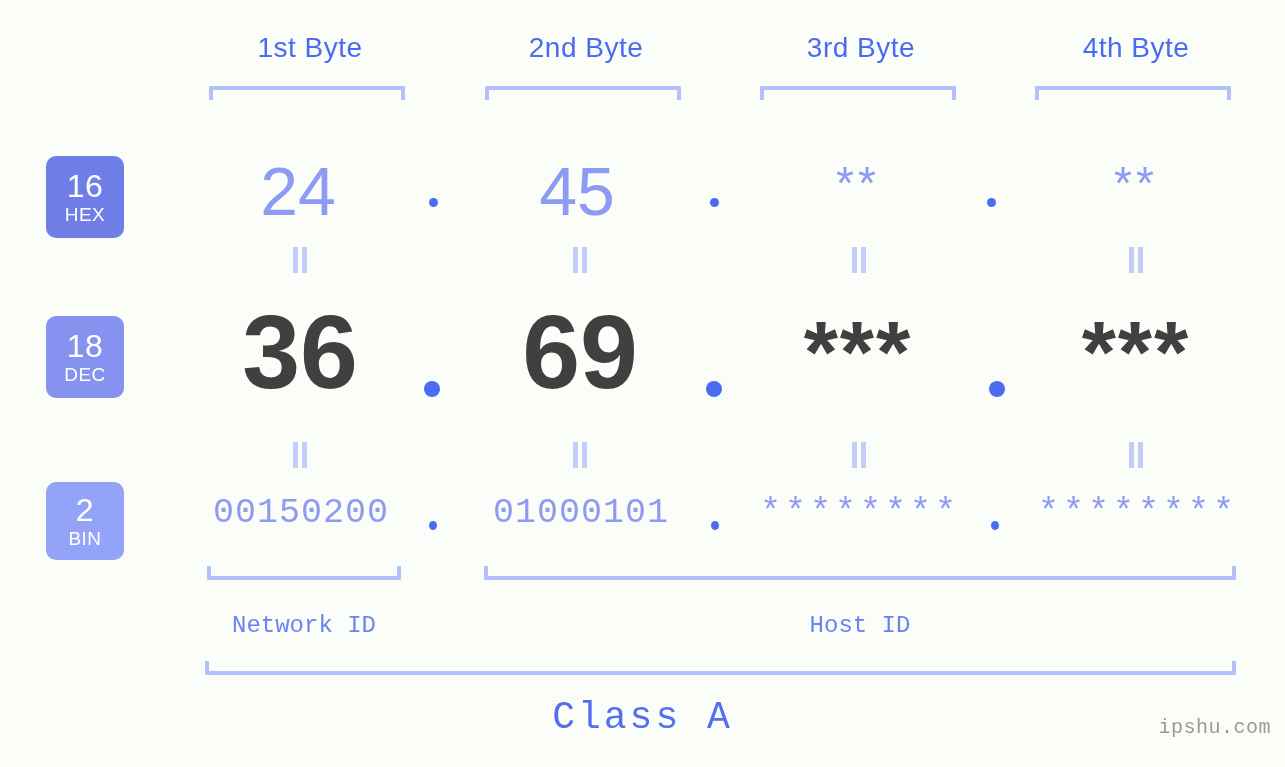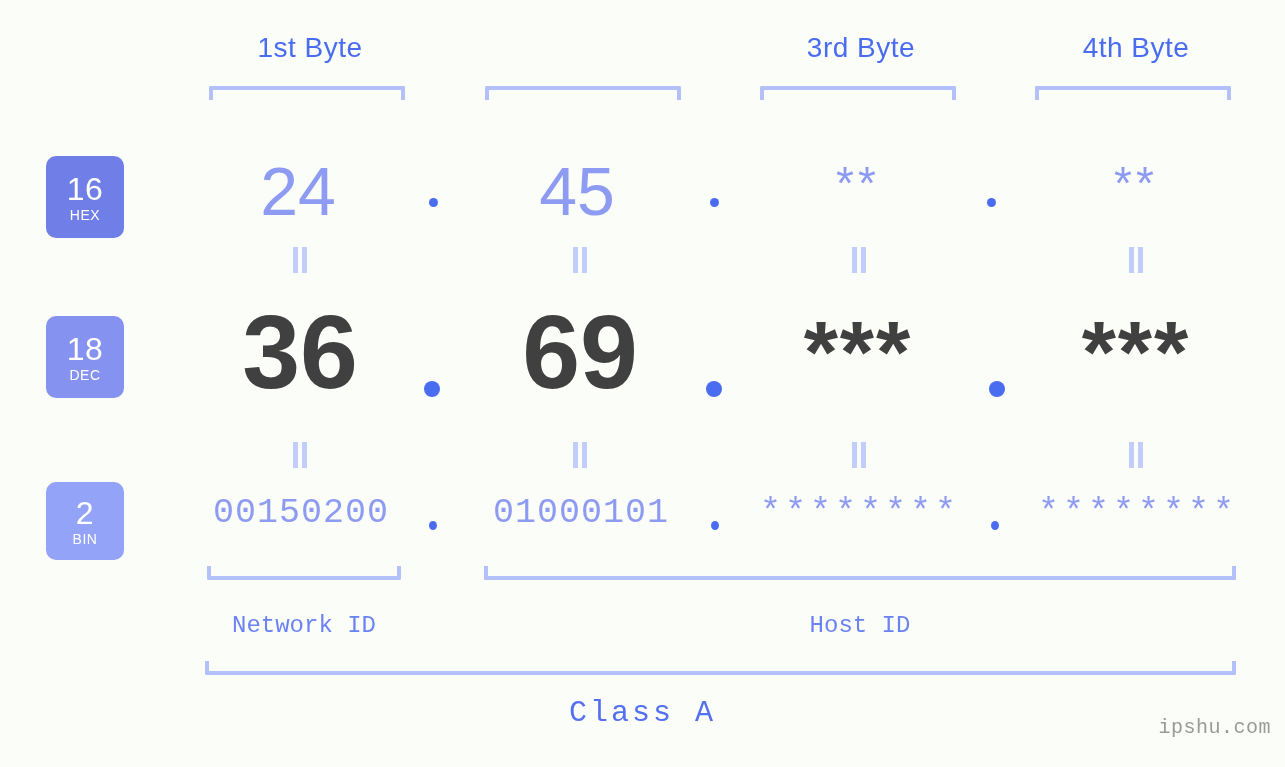--- a/index.html
+++ b/index.html
@@ -64,21 +64,21 @@
     justify-content: center;
     line-height: 1;
   }
   .badge .num {
     font-size: 32px;
     font-weight: 400;
     letter-spacing: 0.5px;
     text-align: center;
   }
   .badge .nm {
-    font-size: 14px;
+    font-size: 19px;
     font-weight: 400;
     letter-spacing: 0.5px;
     margin-top: 3px;
   }
   .badge-hex { top: 156px; height: 82px; background: #707fe8; }
   .badge-dec { top: 316px; height: 82px; background: #8592f0; }
   .badge-bin { top: 482px; height: 78px; background: #93a3f7; }
 
   
   .val {
@@ -165,21 +165,21 @@
     white-space: nowrap;
   }
 
   
   .class-label {
     position: absolute;
     top: 696px;
     left: 0;
     width: 1285px;
     text-align: center;
-    font-size: 30px;
+    font-size: 38px;
     color: #5470f0;
     font-family: "Liberation Mono", monospace;
     letter-spacing: 3px;
   }
 
   
   .watermark {
     position: absolute;
     right: 14px;
     bottom: 28px;
@@ -188,20 +188,21 @@
     font-family: "Liberation Mono", monospace;
     letter-spacing: 0.5px;
   }
 </style>
 </head>
 <body>
 
 <div id="stage">
 
   <div class="byte-label" style="left:190px;">1st Byte</div>
+  <div class="byte-label" style="left:466px;">2nd Byte</div>
   <div class="byte-label" style="left:741px;">3rd Byte</div>
   <div class="byte-label" style="left:1016px;">4th Byte</div>
 
   <div class="bracket-down" style="left:209px;  top:86px; width:196px;"></div>
   <div class="bracket-down" style="left:485px;  top:86px; width:196px;"></div>
   <div class="bracket-down" style="left:760px;  top:86px; width:196px;"></div>
   <div class="bracket-down" style="left:1035px; top:86px; width:196px;"></div>
 
   <div class="badge badge-hex">
     <span class="num">16</span>

